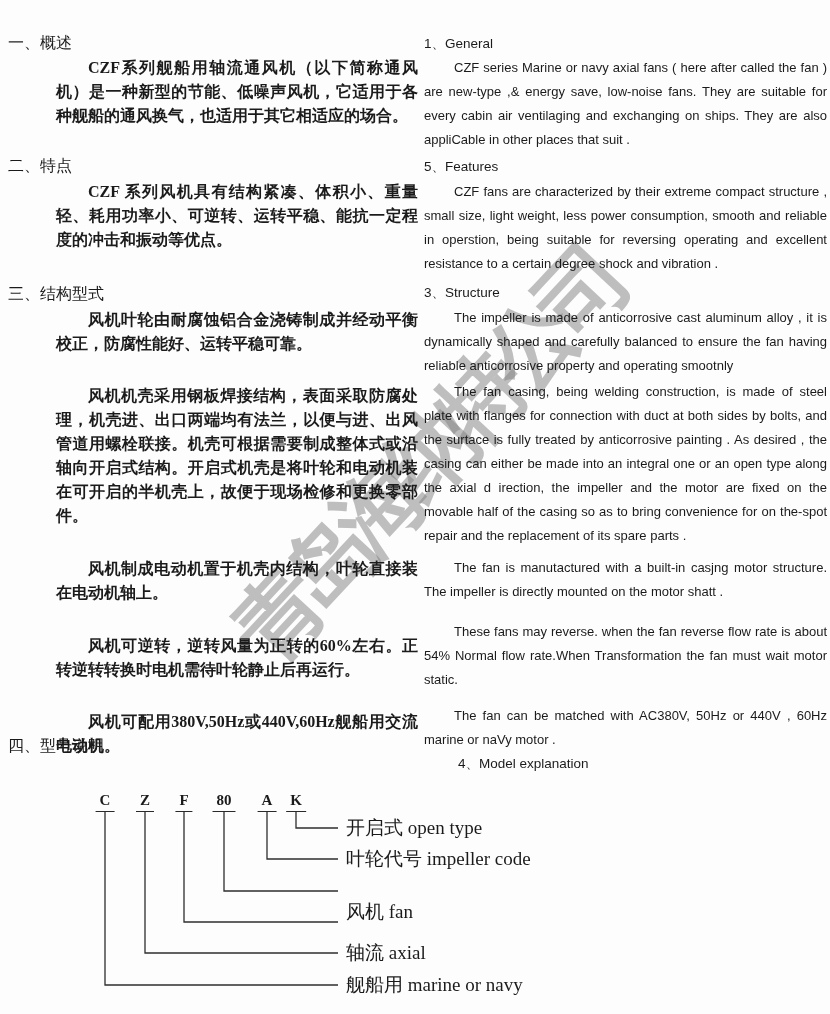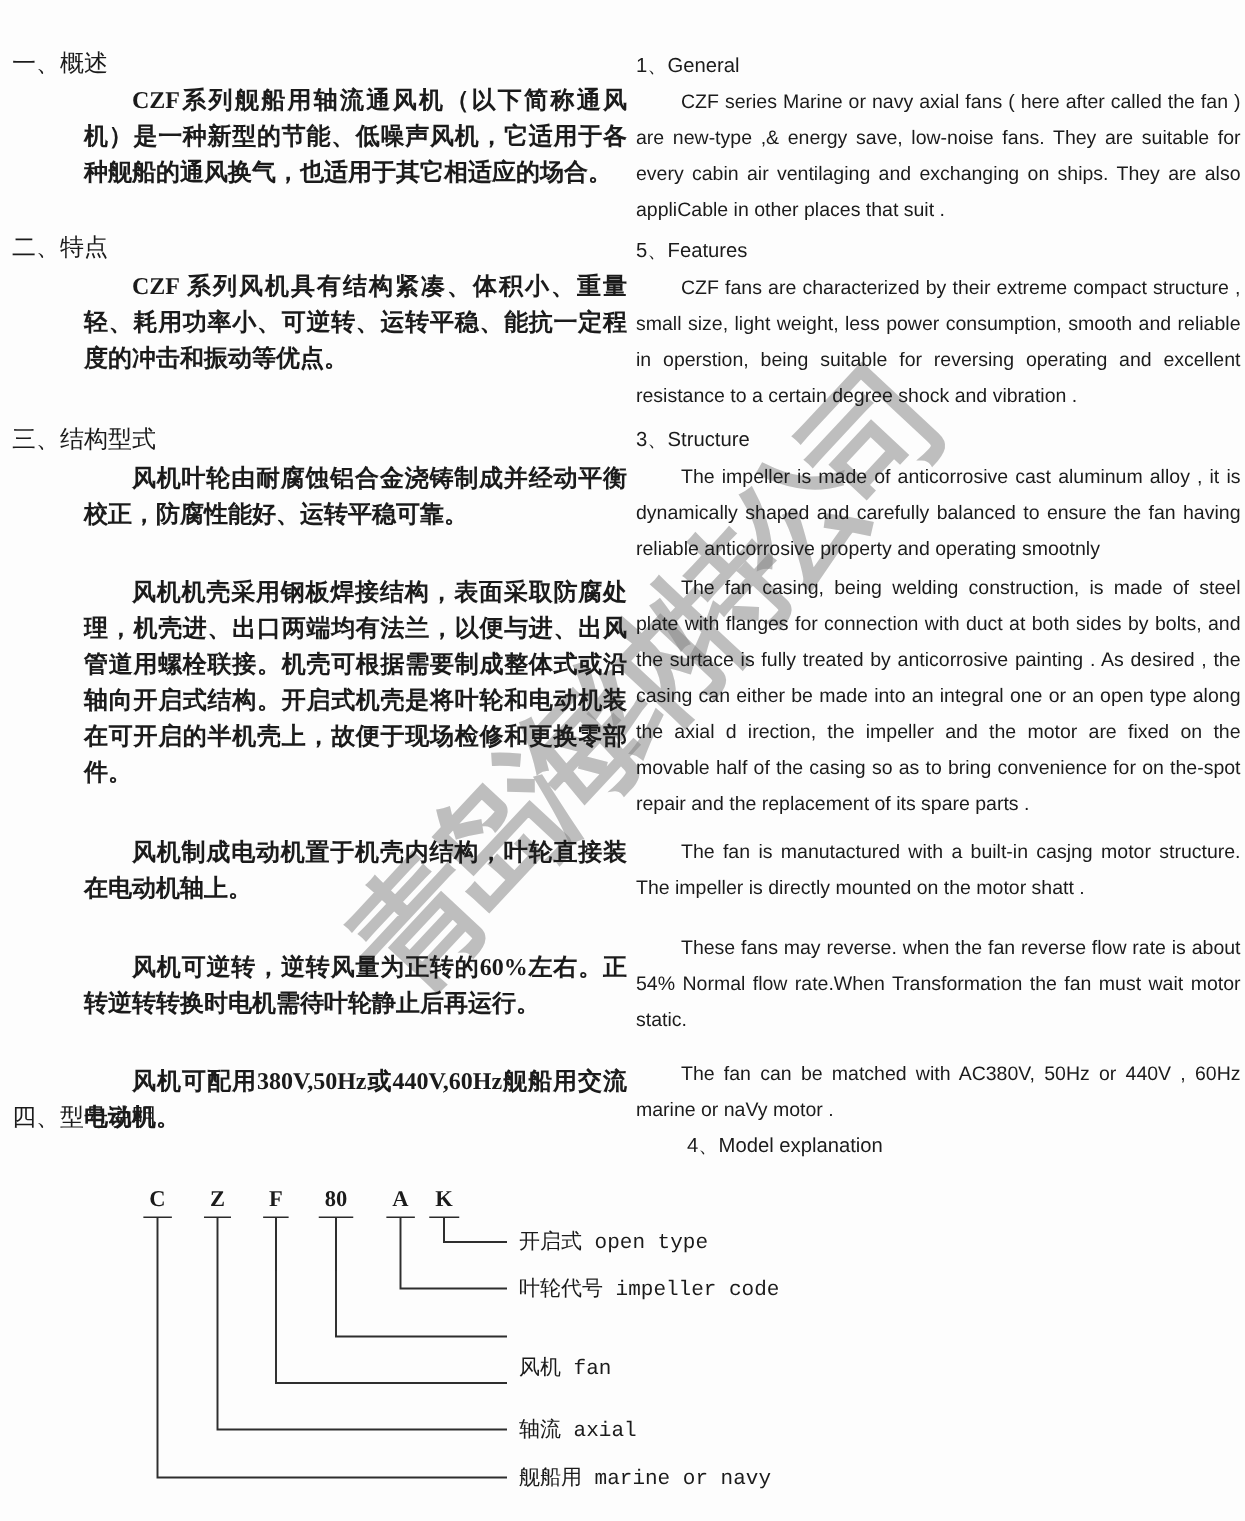--- a/index.html
+++ b/index.html
@@ -55,23 +55,23 @@
     position:absolute;top:6px;
     transform:translateX(-50%);
     font-family:"Liberation Serif", serif;
     font-size:15px;font-weight:600;line-height:19px;
     padding:0 4px 1px 4px;
     border-bottom:1.5px solid #2a2a2a;
   }
   .diag-label{
     position:absolute;left:346px;
     transform:translateY(-50%);
-    font-size:14px;font-weight:500;
+    font-size:19px;font-weight:500;
     white-space:nowrap;
-    font-family:Liberation Mono, monospace;
+    font-family:Liberation Serif, serif;
   }
 </style>
 </head>
 <body>
 
 <div class="page">
 
   <div class="watermark">青岛海纳特公司</div>
 
   <div class="col col-zh">

